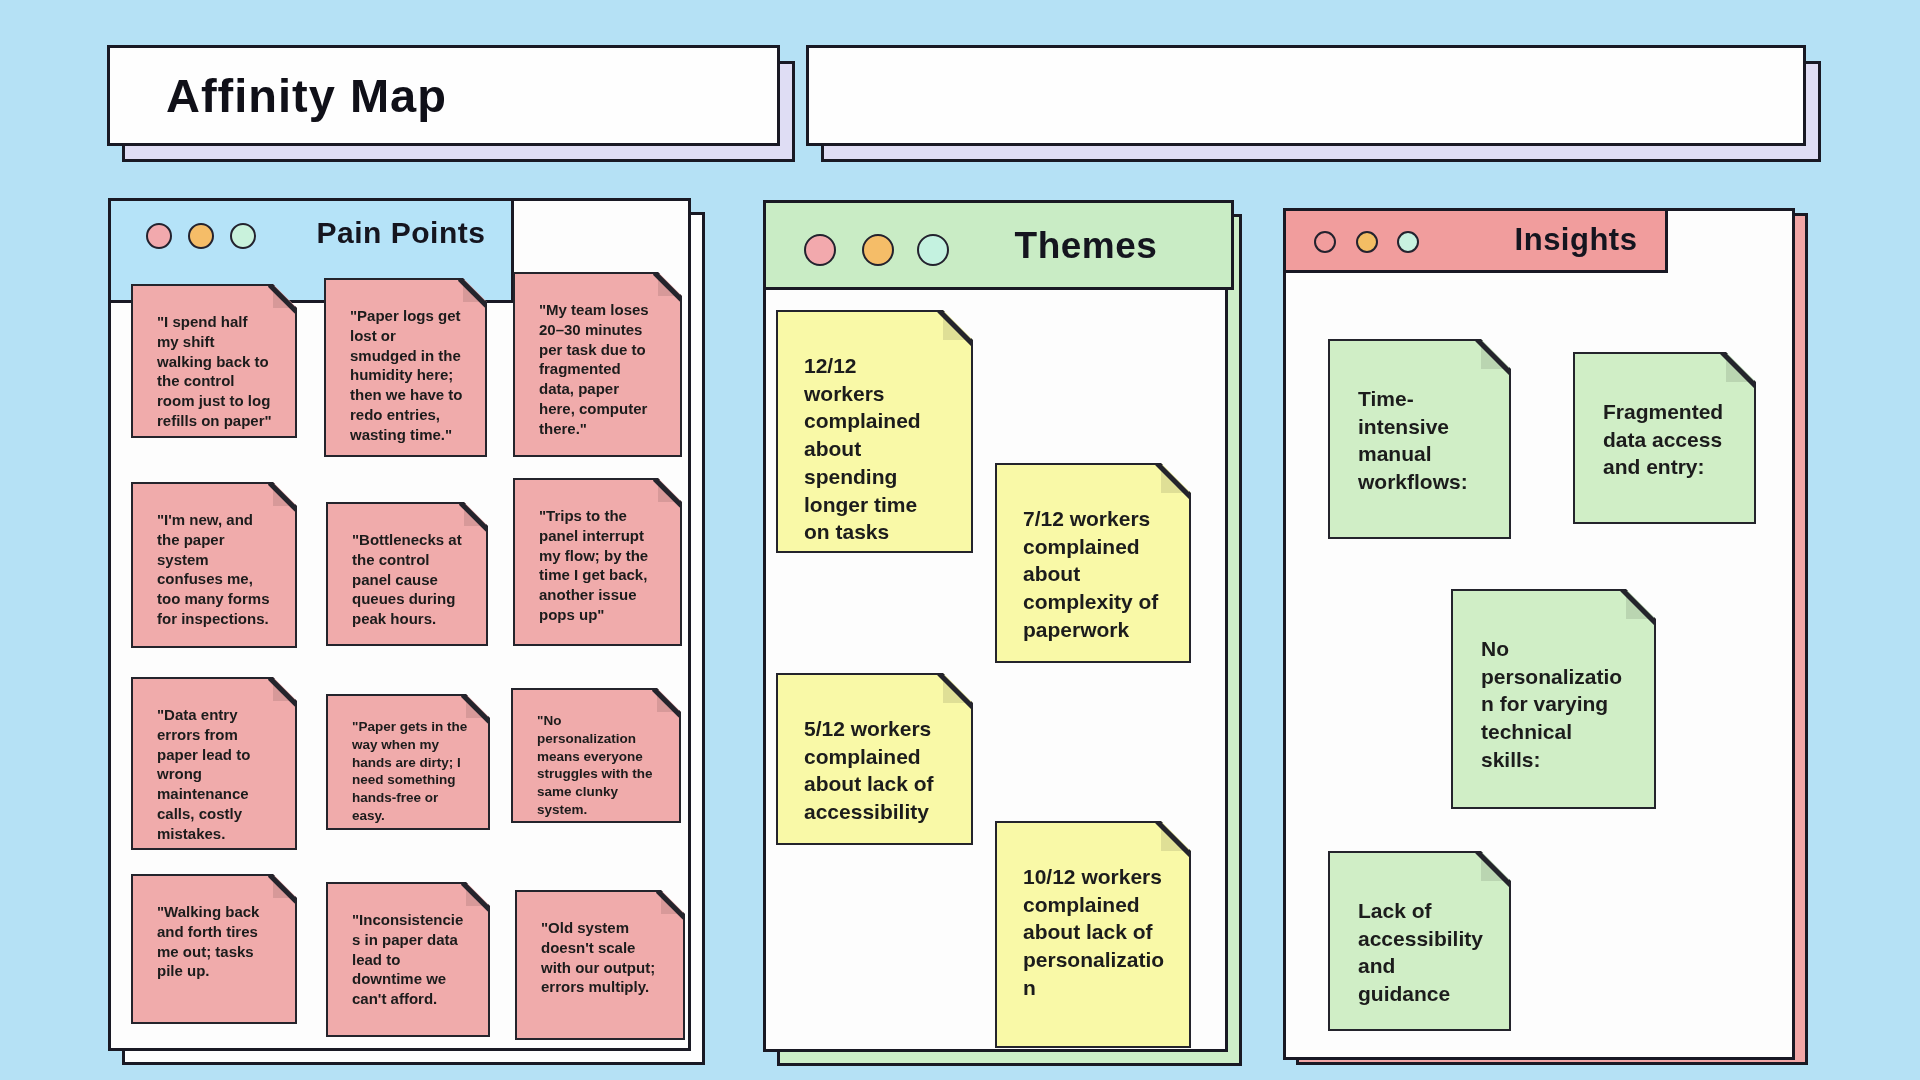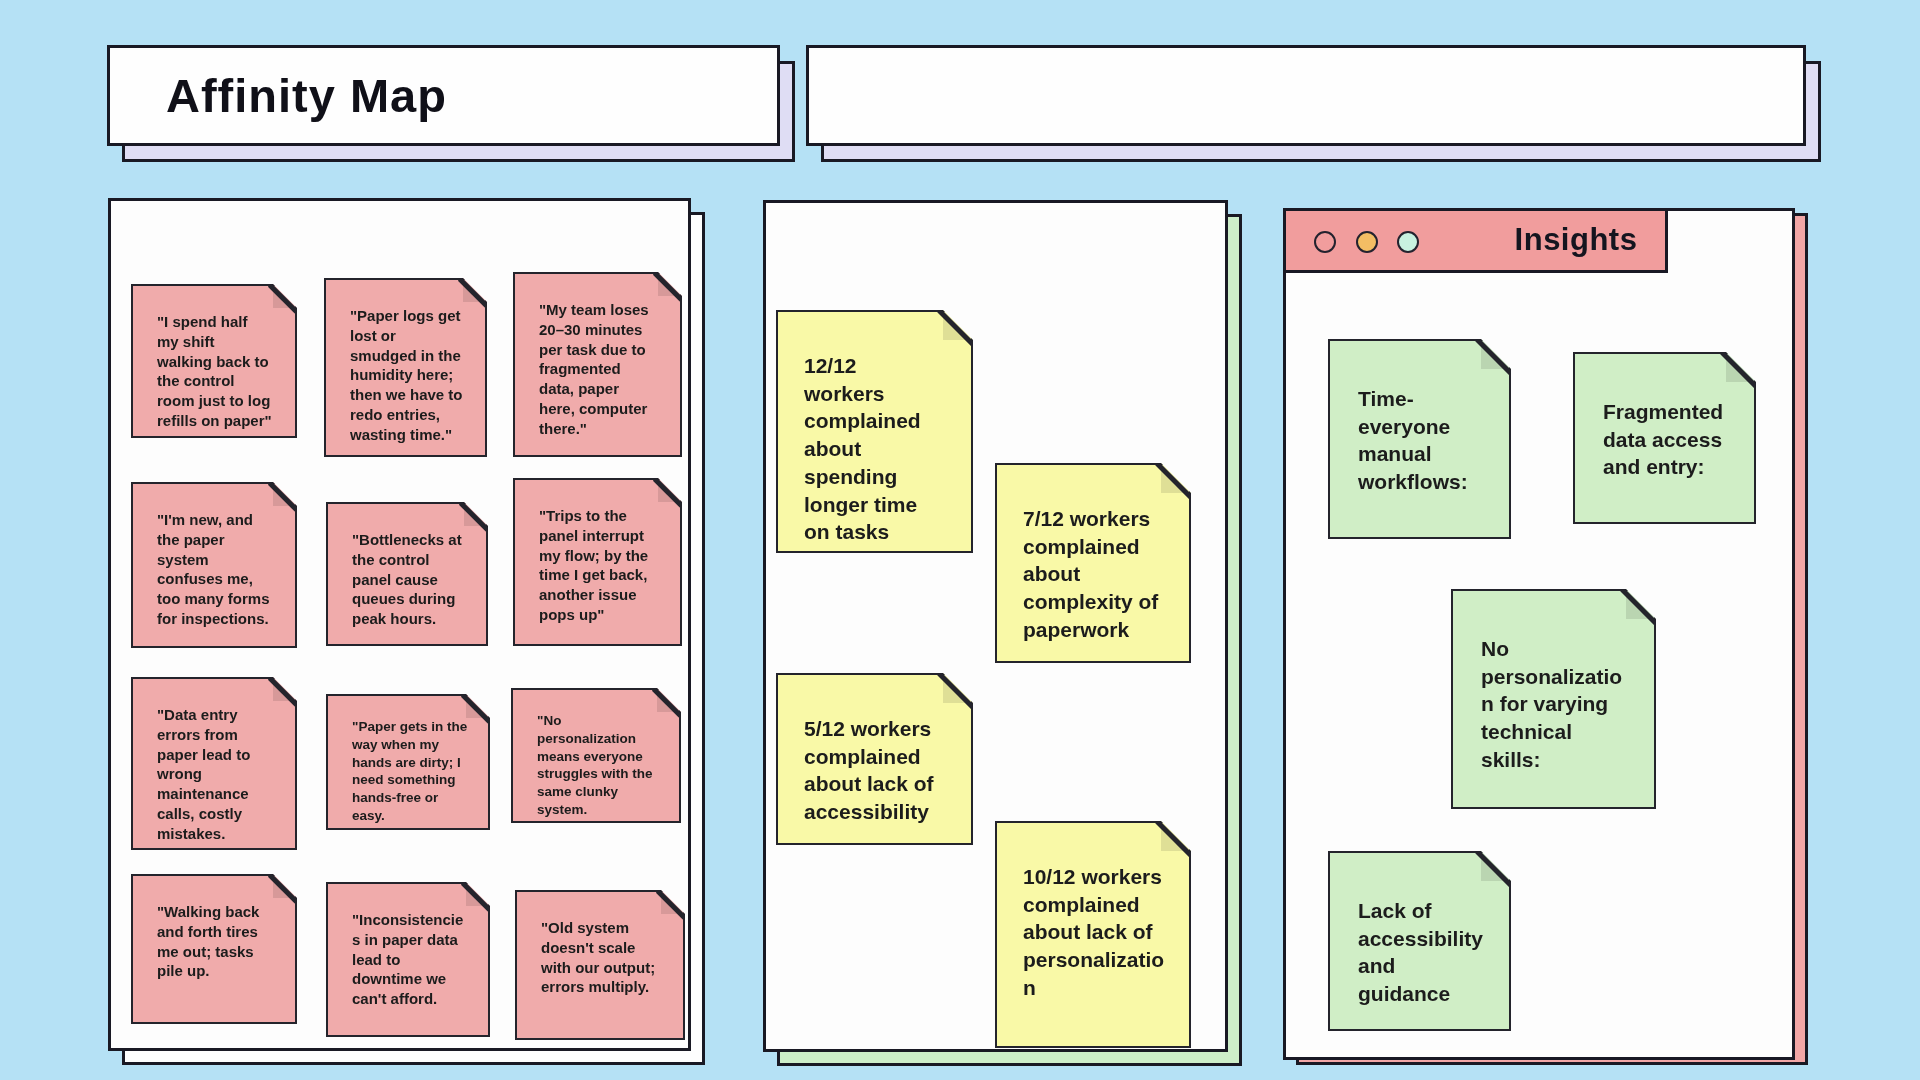--- a/index.html
+++ b/index.html
@@ -45,20 +45,26 @@
   <div class="shadow-box" style="left: 122px; top: 61px; width: 673px; height: 101px; background: rgb(223, 221, 244);"></div>
   <div class="box title-card" style="left: 107px; top: 45px; width: 673px; height: 101px; background: rgb(254, 254, 254); text-align: center;">
     <h1>Affinity Map</h1>
   </div>
 
   <div class="shadow-box" style="left: 821px; top: 61px; width: 1000px; height: 101px; background: rgb(223, 221, 244);"></div>
   <div class="box title-card" style="left: 806px; top: 45px; width: 1000px; height: 101px; background: rgb(254, 254, 254);"></div>
 
   <div class="shadow-box" style="left: 122px; top: 212px; width: 583px; height: 853px; background: rgb(254, 254, 254);"></div>
   <section class="box panel" style="left:108px;top:198px;width:583px;height:853px;">
+    <header class="titlebar" style="width: 406px; height: 105px; background: rgb(181, 227, 248);">
+      <span class="dot" style="left: 35px; top: 22px; width: 26px; height: 26px; background: rgb(242, 169, 173);"></span>
+      <span class="dot" style="left: 77px; top: 22px; width: 26px; height: 26px; background: rgb(245, 189, 104);"></span>
+      <span class="dot" style="left: 119px; top: 22px; width: 26px; height: 26px; background: rgb(201, 242, 220);"></span>
+      <h2 class="panel-title" style="left:180px;width:220px;top:15px;font-size:30px;">Pain Points</h2>
+    </header>
 
     <div class="note pain-note" style="--nc:#f0abab;--f:24px;left:20px;top:83px;width:166px;height:154px;">
         <p>"I spend half
 my shift
 walking back to
 the control
 room just to log
 refills on paper"</p>
       </div>
     <div class="note pain-note" style="--nc:#f0abab;--f:24px;left:213px;top:77px;width:163px;height:179px;">
@@ -146,20 +152,26 @@
     <div class="note pain-note" style="--nc:#f0abab;--f:24px;left:404px;top:689px;width:170px;height:150px;">
         <p>"Old system
 doesn't scale
 with our output;
 errors multiply.</p>
       </div>
   </section>
 
   <div class="shadow-box" style="left: 777px; top: 214px; width: 465px; height: 852px; background: rgb(205, 238, 201);"></div>
   <section class="box panel" style="left:763px;top:200px;width:465px;height:852px;">
+    <header class="titlebar" style="width: 471px; height: 90px; background: rgb(201, 236, 197);">
+      <span class="dot" style="left: 38px; top: 31px; width: 32px; height: 32px; background: rgb(242, 169, 173);"></span>
+      <span class="dot" style="left: 96px; top: 31px; width: 32px; height: 32px; background: rgb(245, 189, 104);"></span>
+      <span class="dot" style="left: 151px; top: 31px; width: 32px; height: 32px; background: rgb(196, 242, 224);"></span>
+      <h2 class="panel-title" style="left:200px;width:240px;top:22px;font-size:37px;">Themes</h2>
+    </header>
 
     <div class="note theme-note" style="--nc:#f9f9a7;--f:30px;left:10px;top:107px;width:197px;height:243px;">
         <p>12/12
 workers
 complained
 about
 spending
 longer time
 on tasks</p>
       </div>
@@ -189,21 +201,21 @@
   <section class="box panel" style="left:1283px;top:200px;width:512px;height:852px;margin-top:8px;">
     <header class="titlebar" style="width: 385px; height: 65px; background: rgb(241, 157, 157);">
       <span class="dot" style="left: 28px; top: 20px; width: 22px; height: 22px; background: transparent;"></span>
       <span class="dot" style="left: 70px; top: 20px; width: 22px; height: 22px; background: rgb(243, 189, 100);"></span>
       <span class="dot" style="left: 111px; top: 20px; width: 22px; height: 22px; background: rgb(200, 242, 224);"></span>
       <h2 class="panel-title" style="left:185px;width:210px;top:11px;font-size:31px;">Insights</h2>
     </header>
 
     <div class="note insight-note" style="--nc:#d0eec6;--f:30px;left:42px;top:128px;width:183px;height:200px;">
         <p>Time-
-everyone
+intensive
 manual
 workflows:</p>
       </div>
     <div class="note insight-note" style="--nc:#d0eec6;--f:30px;left:287px;top:141px;width:183px;height:172px;">
         <p>Fragmented
 data access
 and entry:</p>
       </div>
     <div class="note insight-note" style="--nc:#d0eec6;--f:30px;left:165px;top:378px;width:205px;height:220px;">
         <p>No

